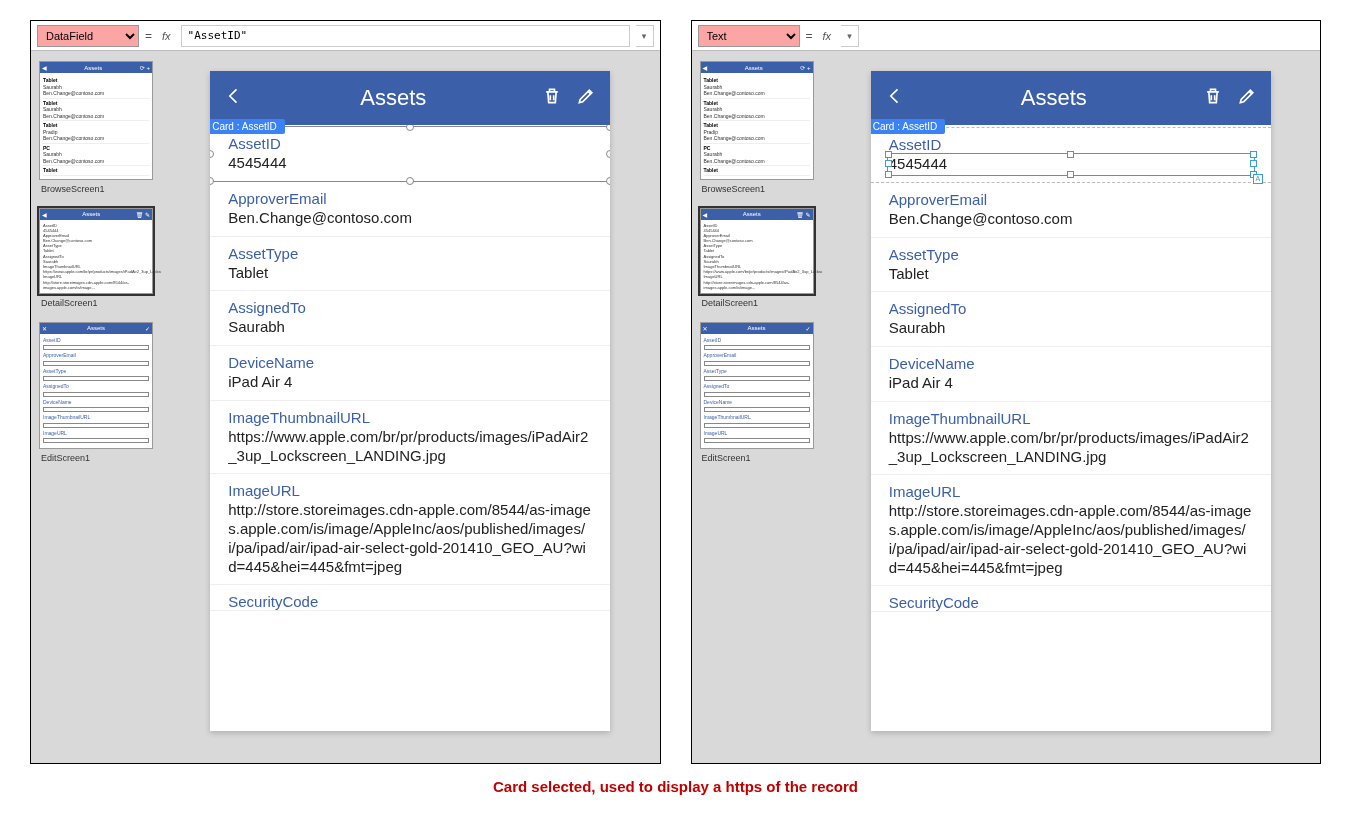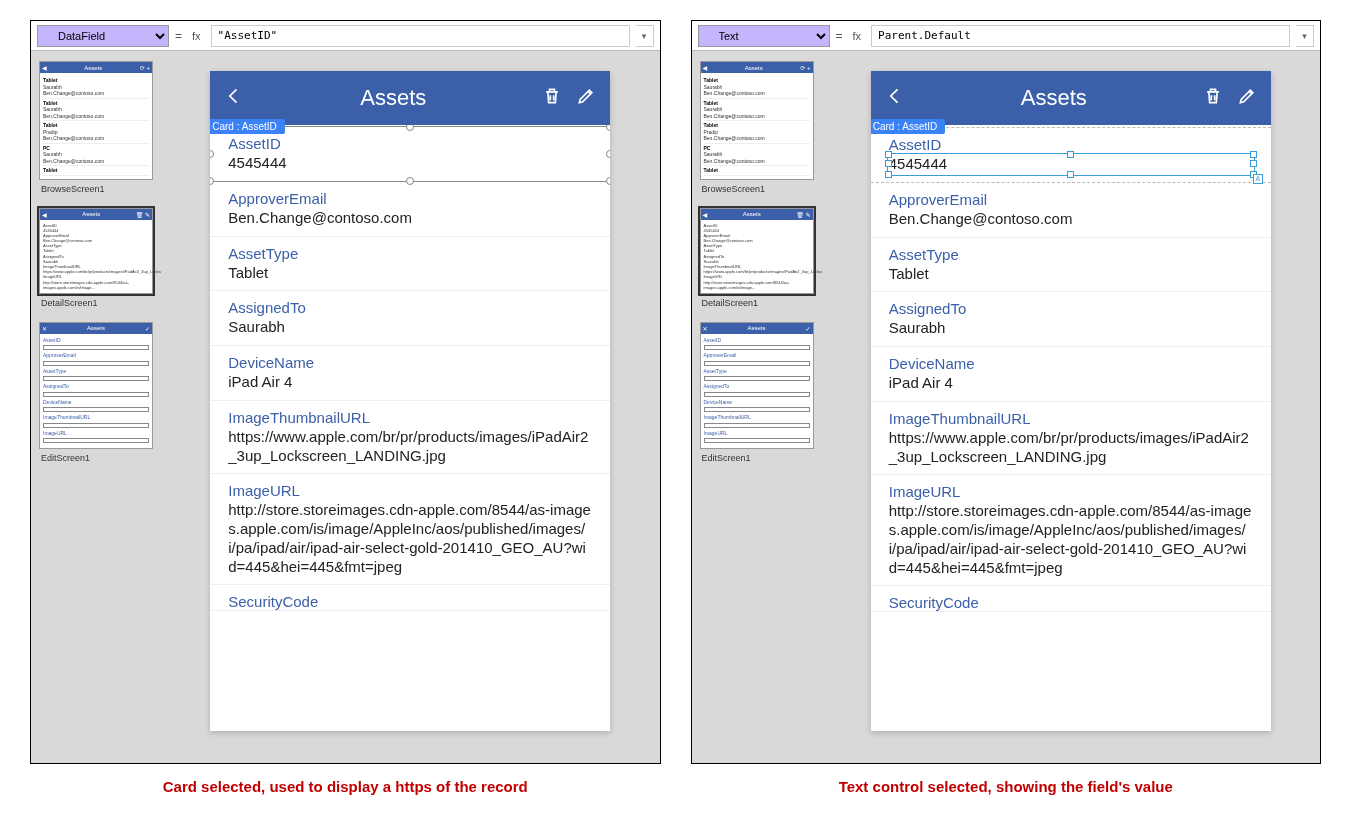--- a/index.html
+++ b/index.html
@@ -1,22 +1,22 @@
 <!DOCTYPE html>
 <html><head>
 <meta charset="utf-8">
 <style>
   *{box-sizing:border-box;margin:0;padding:0;font-family:"Segoe UI",Arial,sans-serif}
   body{background:#fff;width:1351px;padding:20px 30px}
   .row{display:flex;gap:30px}
   .panel{border:1px solid #000;background:#d9d9d9;flex:1;height:744px;position:relative;overflow:hidden}
   .formula-row{display:flex;align-items:center;background:#fff;border-bottom:1px solid #bbb;padding:4px 6px;gap:6px;height:30px}
-  .prop-select{width:132px;height:22px;border:1px solid #999;font-size:11px;padding:2px 16px;background:#c4b5fd}
+  .prop-select{width:102px;height:22px;border:1px solid #999;font-size:11px;padding:2px 4px;background:#fca5a5}
   .eq{font-size:12px;color:#555}
-  .fx{font-size:11px;color:#555;padding:0 4px}
+  .fx{font-style:italic;font-size:11px;color:#555;padding:0 4px}
   .formula-input{flex:1;height:22px;border:1px solid #ccc;font-family:monospace;font-size:11px;padding:2px 6px}
   .workspace{display:flex;height:calc(100% - 30px)}
   .thumbs{width:130px;padding:10px 8px;background:#d9d9d9;overflow:hidden;font-size:7px}
   .thumb-card{background:#fff;border:1px solid #999;margin-bottom:4px}
   .thumb-card.sel{outline:2px solid #333}
   .thumb-label{font-size:9px;color:#333;margin:0 0 14px 2px}
   .thumb-header{background:#3b5fa8;color:#fff;font-size:6px;text-align:center;padding:2px;display:flex;justify-content:space-between;align-items:center}
   .thumb-body{padding:3px;font-size:5px;line-height:1.3;color:#333}
   .thumb-row{border-bottom:1px solid #eee;padding:1px 0}
   .thumb-row b{color:#000;display:block}
@@ -176,21 +176,20 @@
       </div>
     </div>
   </div>
 </div>
 
 <div class="panel">
   <div class="formula-row">
     <select class="prop-select"><option>Text</option></select>
     <span class="eq">=</span>
     <span class="fx">fx</span>
-    <input class="formula-input" value="Parent.Default" style="">
     <div class="drop-arrow">▾</div>
   </div>
   <div class="workspace">
     <div class="thumbs">
       <div class="thumb-card">
         <div class="thumb-header">
               <span>◀</span>
               <span>Assets</span>
               <span>⟳ +</span>
             </div>
@@ -304,14 +303,13 @@
         </div>
       </div>
     </div>
   </div>
 </div>
 
 </div>
 
 <div class="row">
   <div class="caption">Card selected, used to display a https of the record</div>
-  <div class="caption">Text control selected, showing the field's value</div>
 </div>
 
 </body></html>

